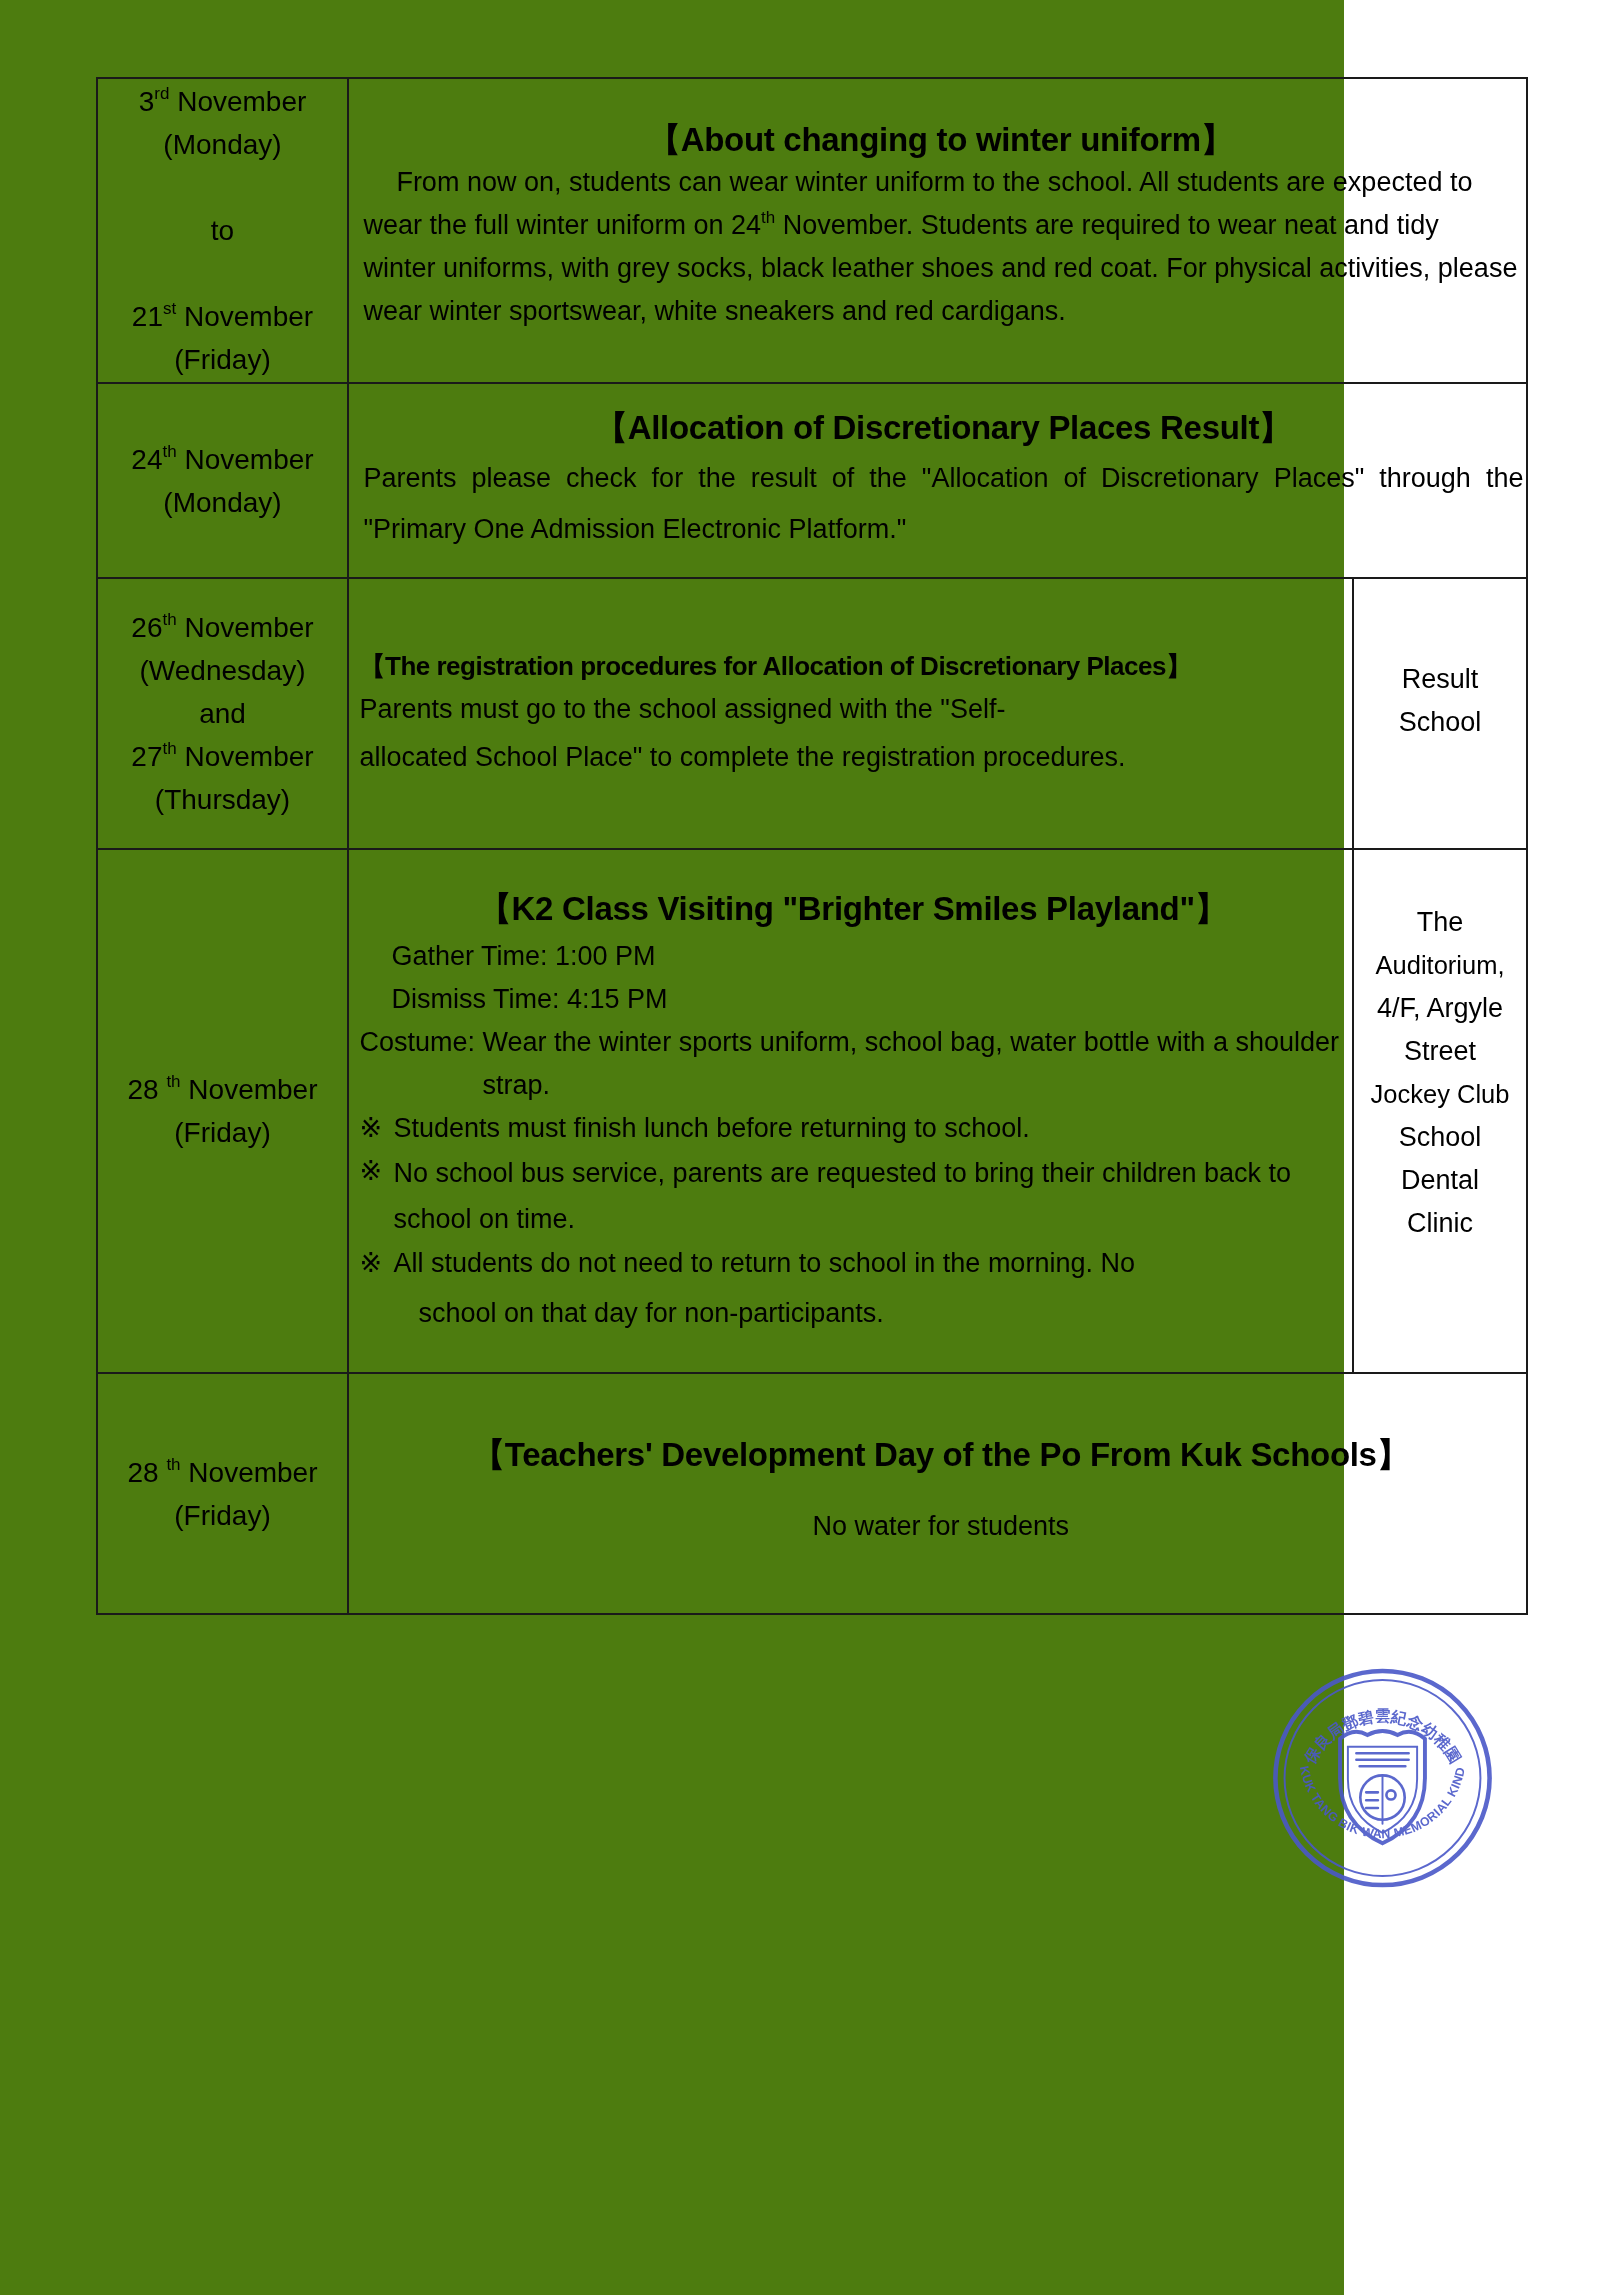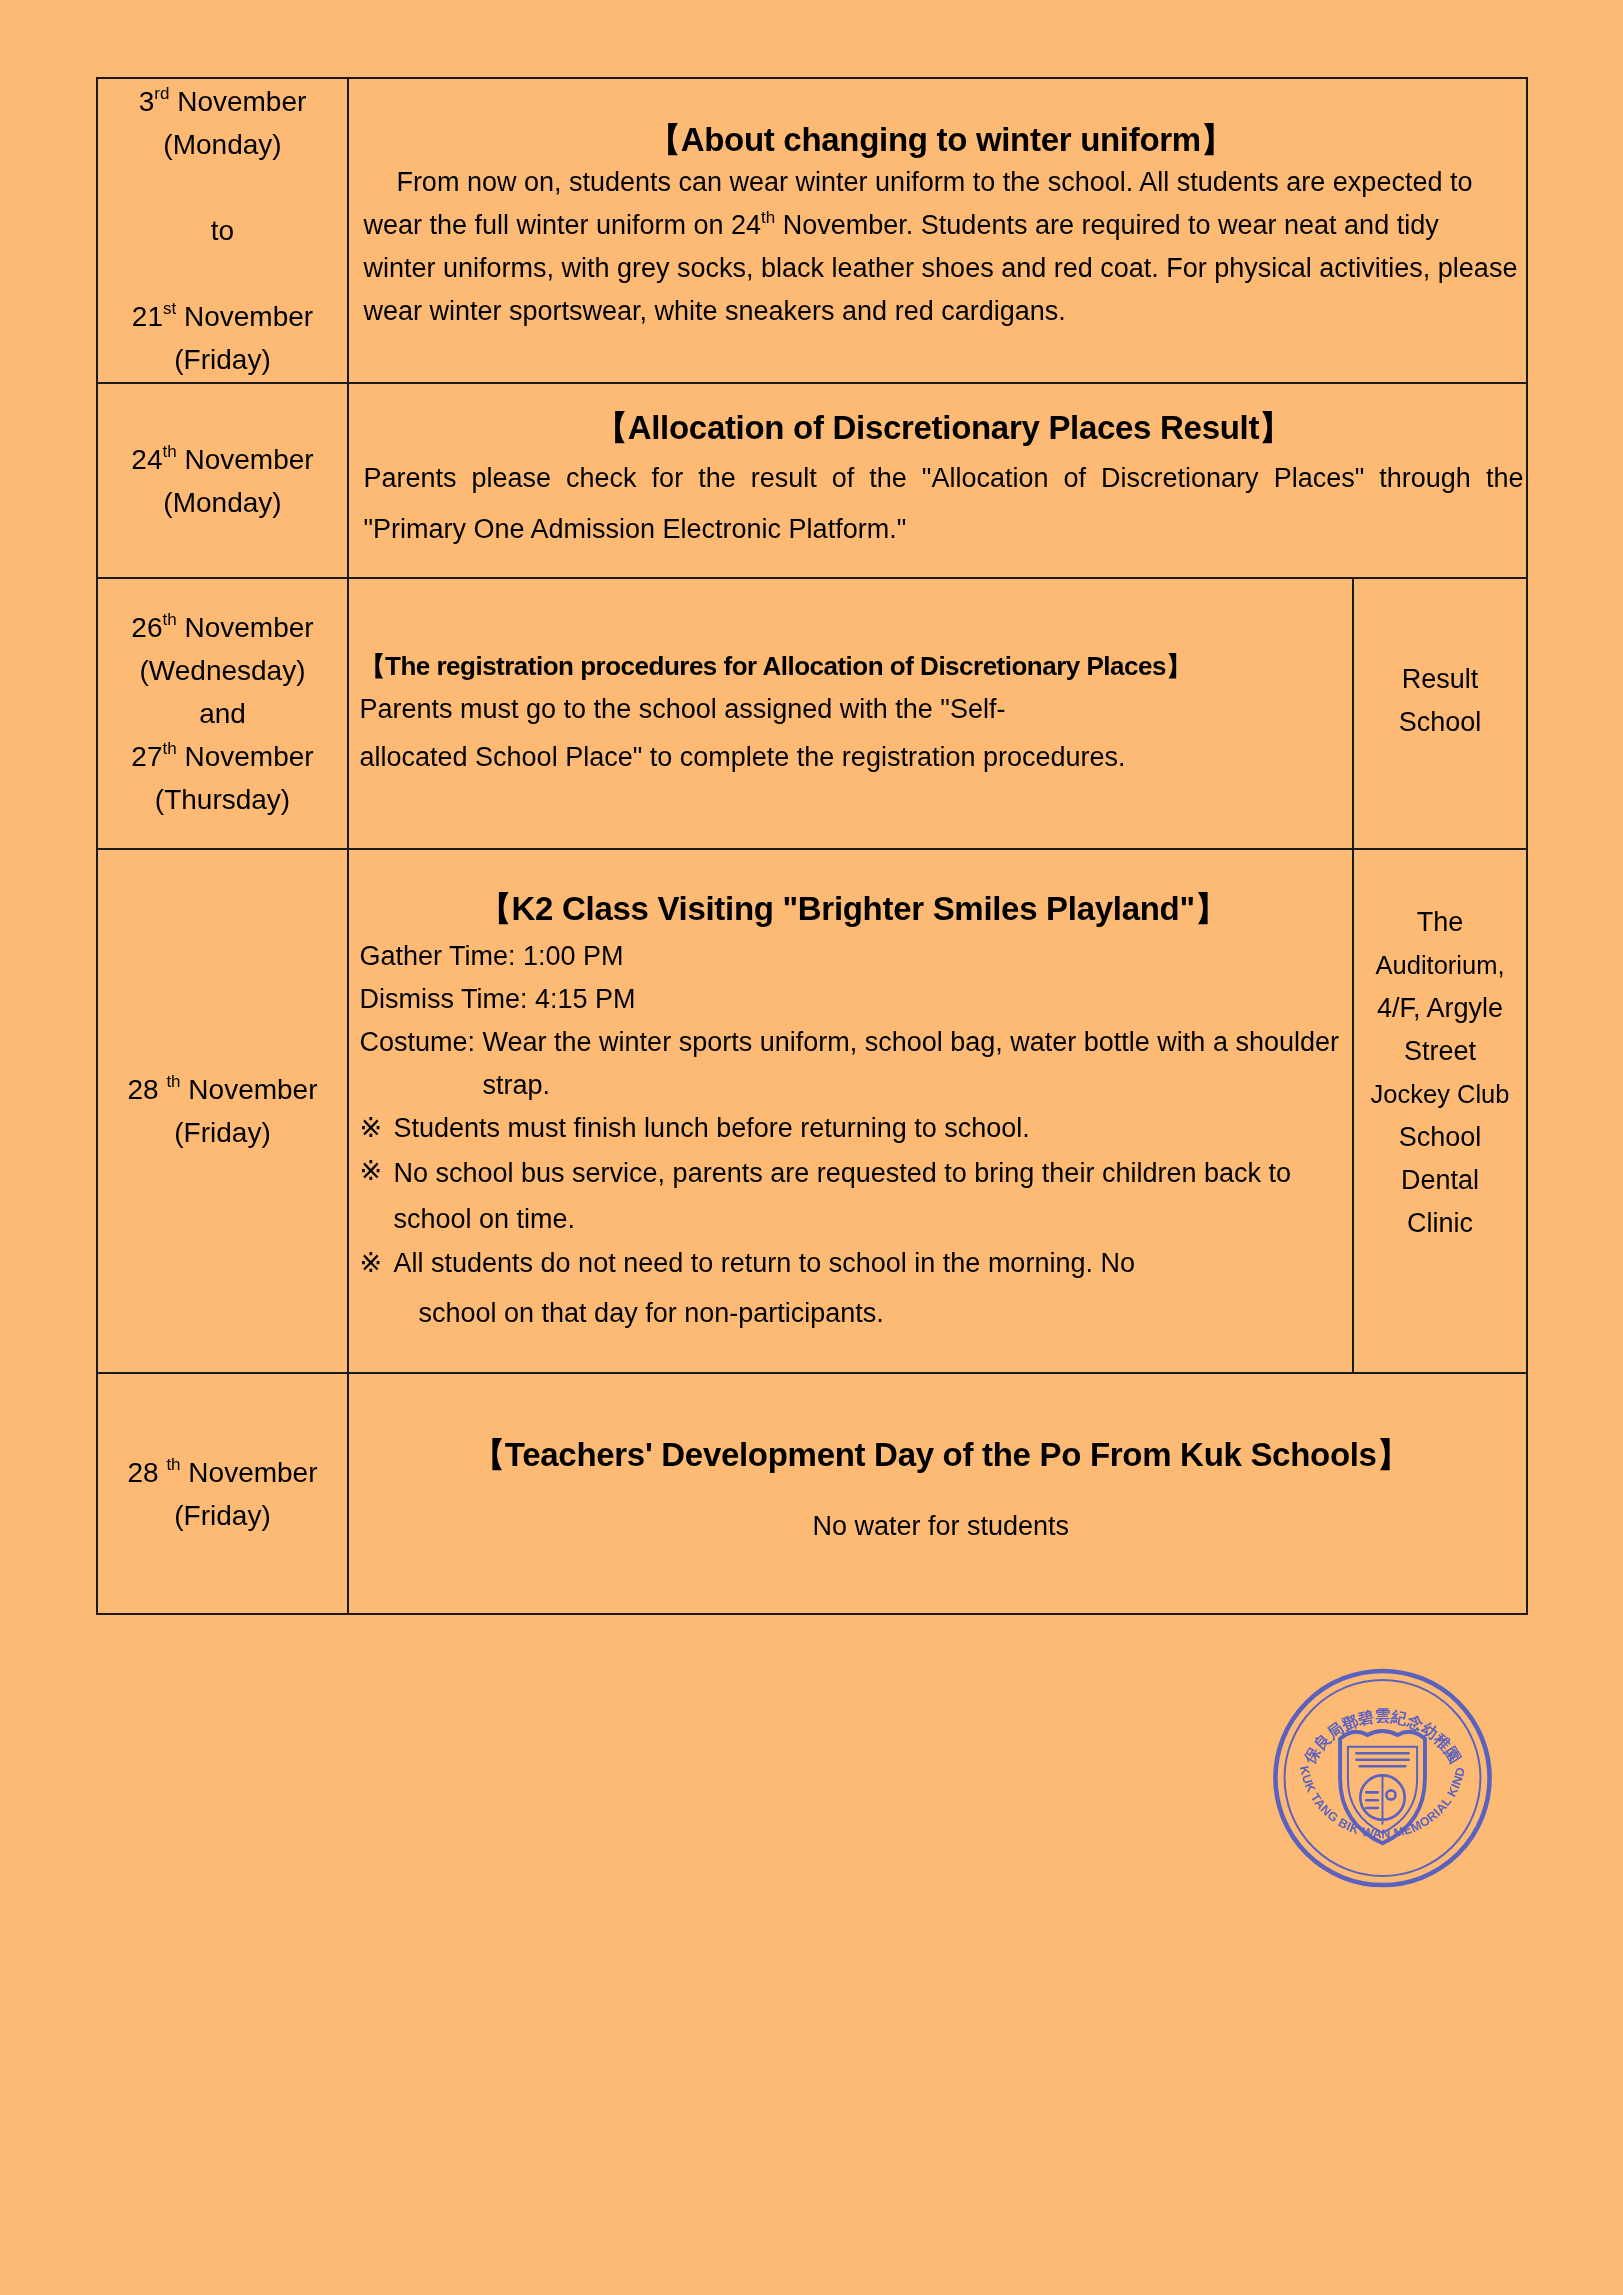--- a/index.html
+++ b/index.html
@@ -11,22 +11,22 @@
     width: 1623px;
     height: 2295px;
     position: relative;
     overflow: hidden;
     font-family: "Liberation Sans", "DejaVu Sans", sans-serif;
     color: #000;
   }
   .page {
     position: absolute;
     left: 0; top: 0;
-    width: 1623px; height: 2295px;
-    background: #fdba74;
+    width: 1344px; height: 2295px;
+    background: #4d7c0f;
   }
   table.schedule {
     position: absolute;
     left: 96px;
     top: 77px;
     width: 1431px;
     border-collapse: collapse;
     table-layout: fixed;
   }
   table.schedule td {
@@ -77,21 +77,21 @@
     line-height: 43px;
   }
   .venue-cell .line { display: block; }
 
   .row1 { height: 305px; }
   .row2 { height: 195px; }
   .row3 { height: 271px; }
   .row4 { height: 524px; }
   .row5 { height: 241px; }
 
-  .kv { display: block; }
+  .kv { display: block; margin-left: 32px; }
   .costume { display: flex; }
   .costume .lbl { white-space: pre; }
   .costume .val { flex: 1; }
   .note {
     display: flex;
     align-items: flex-start;
   }
   .note .mark { width: 34px; flex: 0 0 34px; }
   .note .txt { flex: 1; }
   .note.last .txt span.l2 { display: block; margin-top: 5.2px; }

